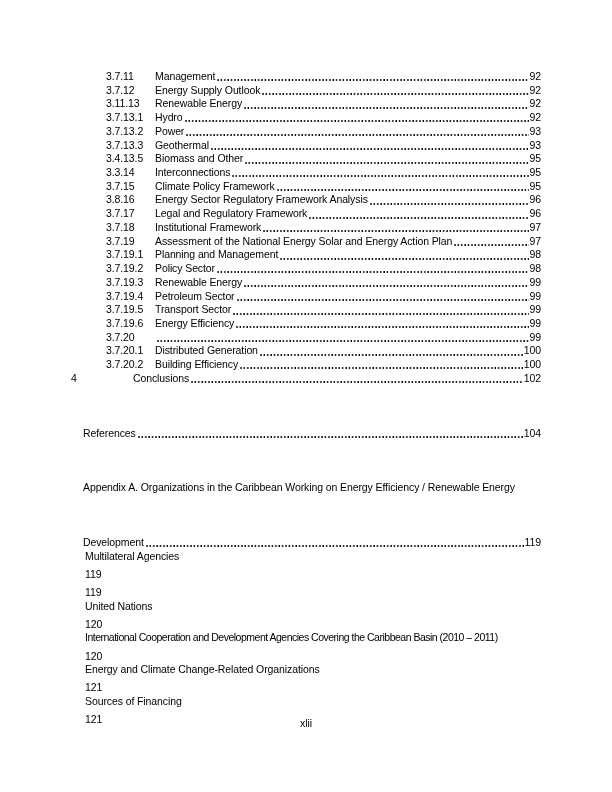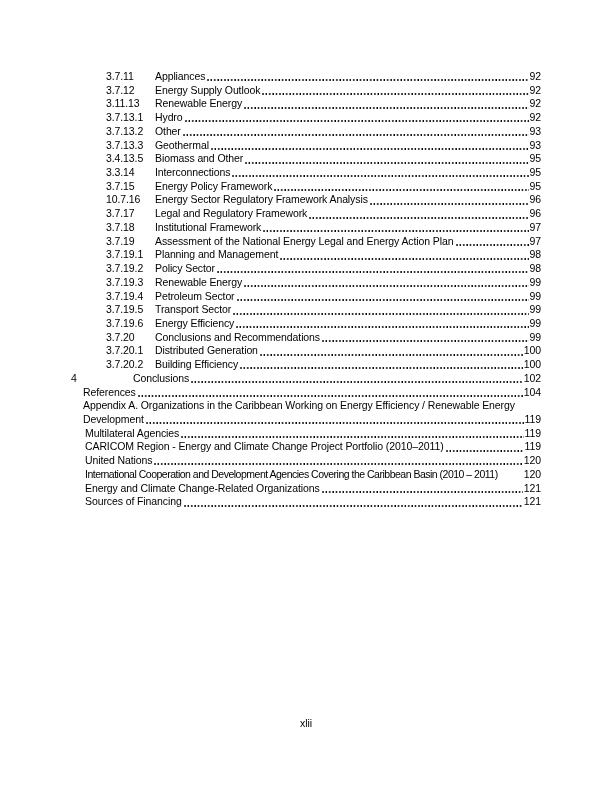--- a/index.html
+++ b/index.html
@@ -26,22 +26,22 @@
     display: flex;
     align-items: baseline;
     font-size: 10.5px;
     line-height: 13.72px;
     letter-spacing: -0.1px;
     white-space: nowrap;
   }
   
   .lvl-l3 { padding-left: 35px; }   
   .lvl-l1 { padding-left: 0; }      
-  .lvl-l0 { padding-left: 12px; }      
-  .lvl-l2 { padding-left: 14px; }   
+  .lvl-l0 { padding-left: 12px; margin-top: 41px; }      
+  .lvl-l2 { padding-left: 14px; flex-direction: column; }   
 
   .toc-num { flex: 0 0 auto; }
   .lvl-l3 .toc-num { width: 49px; }
   .lvl-l1 .toc-num { width: 62px; }
 
   .toc-title { flex: 0 1 auto; min-width: 0; }
   .compressed .toc-title { letter-spacing: -0.5px; }
 
   .toc-leader {
     flex: 1 1 auto;
@@ -68,21 +68,21 @@
     line-height: 13.72px;
   }
 </style>
 </head>
 <body>
 
 <div class="page">
   <div class="toc" id="toc-list">
       <div class="toc-row lvl-l3">
         <span class="toc-num">3.7.11</span>
-        <span class="toc-title">Appliances</span>
+        <span class="toc-title">Management</span>
         <span class="toc-leader"></span>
         <span class="toc-page">92</span>
       </div>
       <div class="toc-row lvl-l3">
         <span class="toc-num">3.7.12</span>
         <span class="toc-title">Energy Supply Outlook</span>
         <span class="toc-leader"></span>
         <span class="toc-page">92</span>
       </div>
       <div class="toc-row lvl-l3">
@@ -92,21 +92,21 @@
         <span class="toc-page">92</span>
       </div>
       <div class="toc-row lvl-l3">
         <span class="toc-num">3.7.13.1</span>
         <span class="toc-title">Hydro</span>
         <span class="toc-leader"></span>
         <span class="toc-page">92</span>
       </div>
       <div class="toc-row lvl-l3">
         <span class="toc-num">3.7.13.2</span>
-        <span class="toc-title">Other</span>
+        <span class="toc-title">Power</span>
         <span class="toc-leader"></span>
         <span class="toc-page">93</span>
       </div>
       <div class="toc-row lvl-l3">
         <span class="toc-num">3.7.13.3</span>
         <span class="toc-title">Geothermal</span>
         <span class="toc-leader"></span>
         <span class="toc-page">93</span>
       </div>
       <div class="toc-row lvl-l3">
@@ -116,45 +116,45 @@
         <span class="toc-page">95</span>
       </div>
       <div class="toc-row lvl-l3">
         <span class="toc-num">3.3.14</span>
         <span class="toc-title">Interconnections</span>
         <span class="toc-leader"></span>
         <span class="toc-page">95</span>
       </div>
       <div class="toc-row lvl-l3">
         <span class="toc-num">3.7.15</span>
-        <span class="toc-title">Energy Policy Framework</span>
+        <span class="toc-title">Climate Policy Framework</span>
         <span class="toc-leader"></span>
         <span class="toc-page">95</span>
       </div>
       <div class="toc-row lvl-l3">
-        <span class="toc-num">10.7.16</span>
+        <span class="toc-num">3.8.16</span>
         <span class="toc-title">Energy Sector Regulatory Framework Analysis</span>
         <span class="toc-leader"></span>
         <span class="toc-page">96</span>
       </div>
       <div class="toc-row lvl-l3">
         <span class="toc-num">3.7.17</span>
         <span class="toc-title">Legal and Regulatory Framework</span>
         <span class="toc-leader"></span>
         <span class="toc-page">96</span>
       </div>
       <div class="toc-row lvl-l3">
         <span class="toc-num">3.7.18</span>
         <span class="toc-title">Institutional Framework</span>
         <span class="toc-leader"></span>
         <span class="toc-page">97</span>
       </div>
       <div class="toc-row lvl-l3">
         <span class="toc-num">3.7.19</span>
-        <span class="toc-title">Assessment of the National Energy Legal and Energy Action Plan</span>
+        <span class="toc-title">Assessment of the National Energy Solar and Energy Action Plan</span>
         <span class="toc-leader"></span>
         <span class="toc-page">97</span>
       </div>
       <div class="toc-row lvl-l3">
         <span class="toc-num">3.7.19.1</span>
         <span class="toc-title">Planning and Management</span>
         <span class="toc-leader"></span>
         <span class="toc-page">98</span>
       </div>
       <div class="toc-row lvl-l3">
@@ -182,21 +182,20 @@
         <span class="toc-page">99</span>
       </div>
       <div class="toc-row lvl-l3">
         <span class="toc-num">3.7.19.6</span>
         <span class="toc-title">Energy Efficiency</span>
         <span class="toc-leader"></span>
         <span class="toc-page">99</span>
       </div>
       <div class="toc-row lvl-l3">
         <span class="toc-num">3.7.20</span>
-        <span class="toc-title">Conclusions and Recommendations</span>
         <span class="toc-leader"></span>
         <span class="toc-page">99</span>
       </div>
       <div class="toc-row lvl-l3">
         <span class="toc-num">3.7.20.1</span>
         <span class="toc-title">Distributed Generation</span>
         <span class="toc-leader"></span>
         <span class="toc-page">100</span>
       </div>
       <div class="toc-row lvl-l3">
@@ -223,21 +222,20 @@
         <span class="toc-title">Development</span>
         <span class="toc-leader"></span>
         <span class="toc-page">119</span>
       </div>
       <div class="toc-row lvl-l2">
         <span class="toc-title">Multilateral Agencies</span>
         <span class="toc-leader"></span>
         <span class="toc-page">119</span>
       </div>
       <div class="toc-row lvl-l2">
-        <span class="toc-title">CARICOM Region - Energy and Climate Change Project Portfolio (2010–2011)</span>
         <span class="toc-leader"></span>
         <span class="toc-page">119</span>
       </div>
       <div class="toc-row lvl-l2">
         <span class="toc-title">United Nations</span>
         <span class="toc-leader"></span>
         <span class="toc-page">120</span>
       </div>
       <div class="toc-row lvl-l2 noleader compressed">
         <span class="toc-title">International Cooperation and Development Agencies Covering the Caribbean Basin (2010 – 2011)</span>

